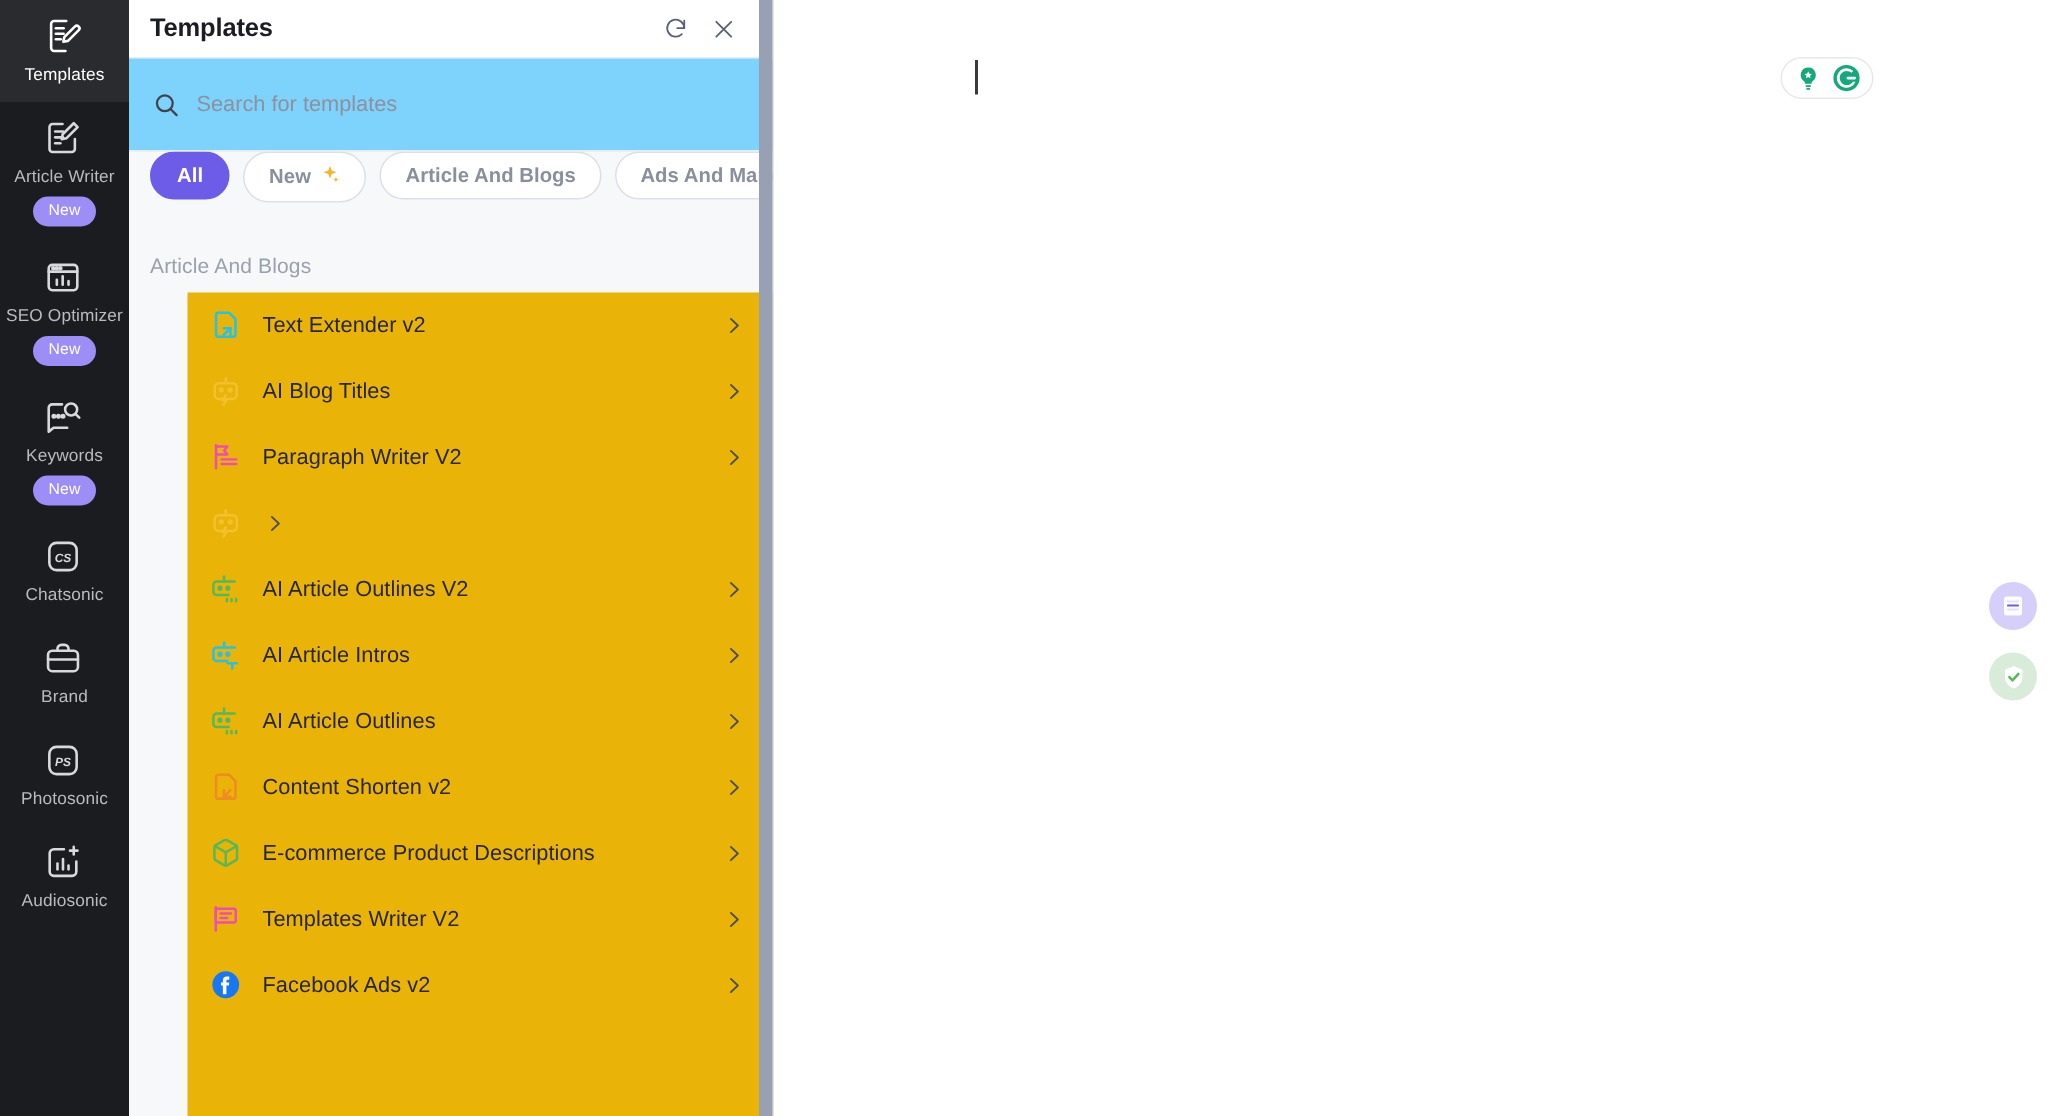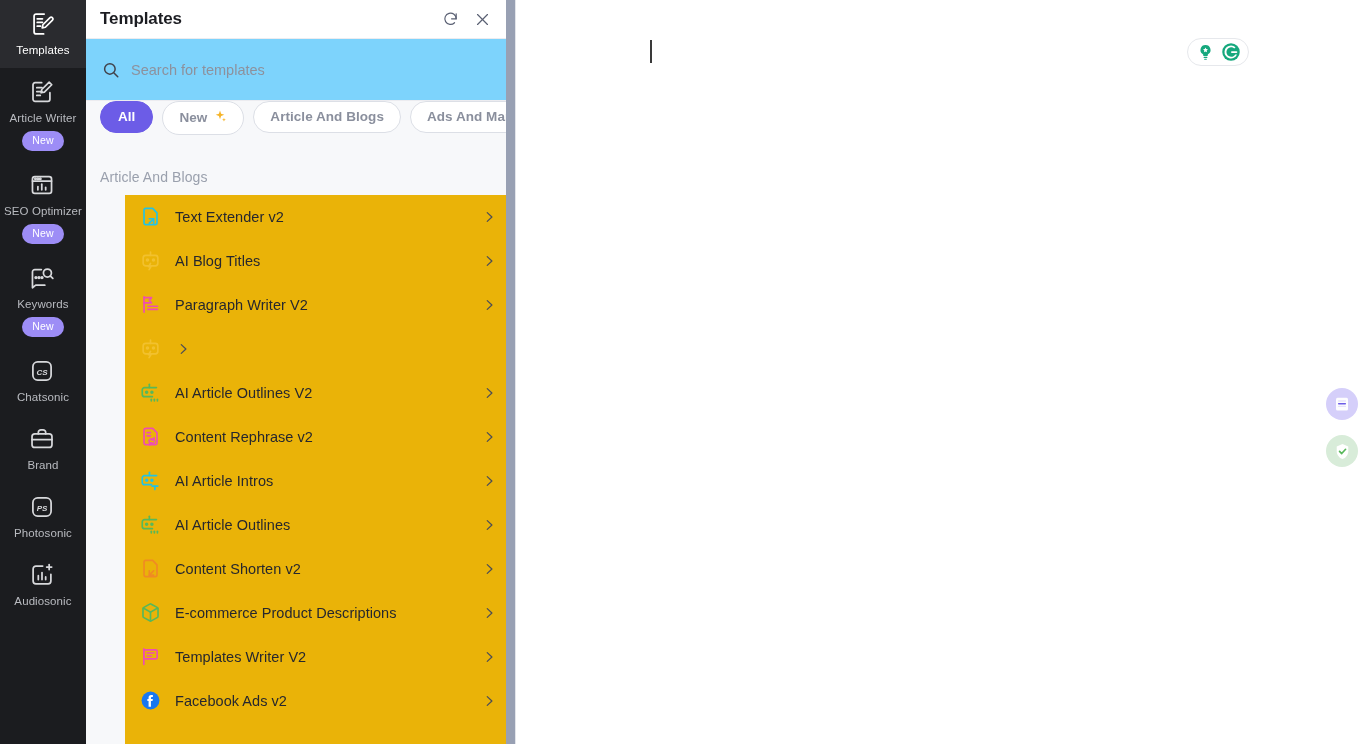--- a/index.html
+++ b/index.html
@@ -497,39 +497,20 @@
         <path d="M18.8 6.4H5.2a2.6 2.6 0 0 0-2.6 2.6v5.2a2.6 2.6 0 0 0 2.6 2.6h9"></path>
         <line x1="10.7" y1="2.6" x2="10.7" y2="6.4"></line>
         <circle cx="7.6" cy="11.6" r="1.05" fill="#57b85a"></circle>
               <circle cx="13.6" cy="11.6" r="1.05" fill="#57b85a"></circle>
         <line x1="16.4" y1="19.8" x2="16.4" y2="21.6"></line>
               <line x1="19.9" y1="19.8" x2="19.9" y2="21.6"></line>
               <line x1="12.9" y1="19.8" x2="12.9" y2="21.6"></line>
       </svg>
           </span>
           <span class="li-label">AI Article Outlines V2</span>
-          <span class="li-chev">
-            <svg width="14" height="14" viewBox="0 0 24 24" fill="none" stroke="currentColor" stroke-width="2.1" stroke-linecap="round" stroke-linejoin="round">
-              <polyline points="9,4.5 17,12 9,19.5"></polyline>
-            </svg>
-          </span>
-        </div>
-        <div class="list-item">
-          <span class="li-icon">
-            <svg width="21" height="21" viewBox="0 0 24 24" fill="none" stroke="#ee4db3" stroke-width="1.9" stroke-linecap="round" stroke-linejoin="round">
-        <path d="M14.4 2.8H6.6a2 2 0 0 0-2 2v14.4a2 2 0 0 0 2 2h10.8a2 2 0 0 0 2-2V7.6z"></path>
-        <line x1="8" y1="7.6" x2="12" y2="7.6"></line>
-              <line x1="8" y1="11.2" x2="12" y2="11.2"></line>
-        <path d="M10.2 17.8a3.2 3.2 0 0 1 5.6-2.1"></path>
-              <polyline points="16.2,13.2 16.2,15.9 13.5,15.9"></polyline>
-        <path d="M17 17.2a3.2 3.2 0 0 1-5.6 2.1"></path>
-              <polyline points="11,21.8 11,19.1 13.7,19.1"></polyline>
-      </svg>
-          </span>
-          <span class="li-label">Content Rephrase v2</span>
           <span class="li-chev">
             <svg width="14" height="14" viewBox="0 0 24 24" fill="none" stroke="currentColor" stroke-width="2.1" stroke-linecap="round" stroke-linejoin="round">
               <polyline points="9,4.5 17,12 9,19.5"></polyline>
             </svg>
           </span>
         </div>
         <div class="list-item">
           <span class="li-icon">
             <svg width="21" height="21" viewBox="0 0 24 24" fill="none" stroke="#22c3e6" stroke-width="1.9" stroke-linecap="round" stroke-linejoin="round">
         <path d="M19 6.4H5.2a2.6 2.6 0 0 0-2.6 2.6v5.2a2.6 2.6 0 0 0 2.6 2.6h8"></path>

